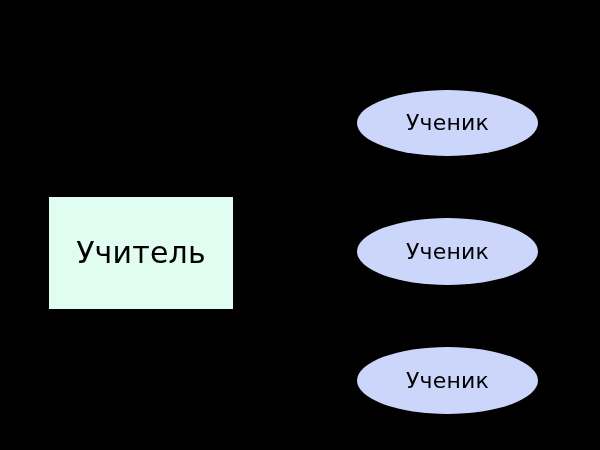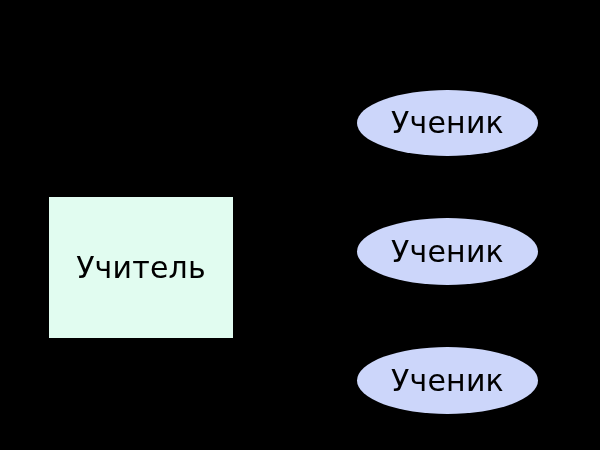--- a/index.html
+++ b/index.html
@@ -38,21 +38,21 @@
   .node-label {
     display: block;
     text-align: center;
     color: #000000;
   }
   
   #node-teacher {
     left: 49px;
     top: 197px;
     width: 184px;
-    height: 141px;
+    height: 112px;
     background: #e1fcf0;
   }
   #node-teacher .node-label {
     font-size: 30px;
     letter-spacing: 0.2px;
   }
   
   #node-student-1 {
     left: 357px;
     top: 90px;
@@ -68,21 +68,21 @@
     background: #ccd6fa;
   }
   #node-student-3 {
     left: 357px;
     top: 347px;
     width: 181px;
     height: 67px;
     background: #ccd6fa;
   }
   .node-ellipse .node-label {
-    font-size: 30px;
+    font-size: 22px;
     letter-spacing: 0.2px;
   }
 </style>
 </head>
 <body>
 
 <div id="canvas">
 
   <div class="node node-rect" id="node-teacher">
     <span class="node-label">Учитель</span>

